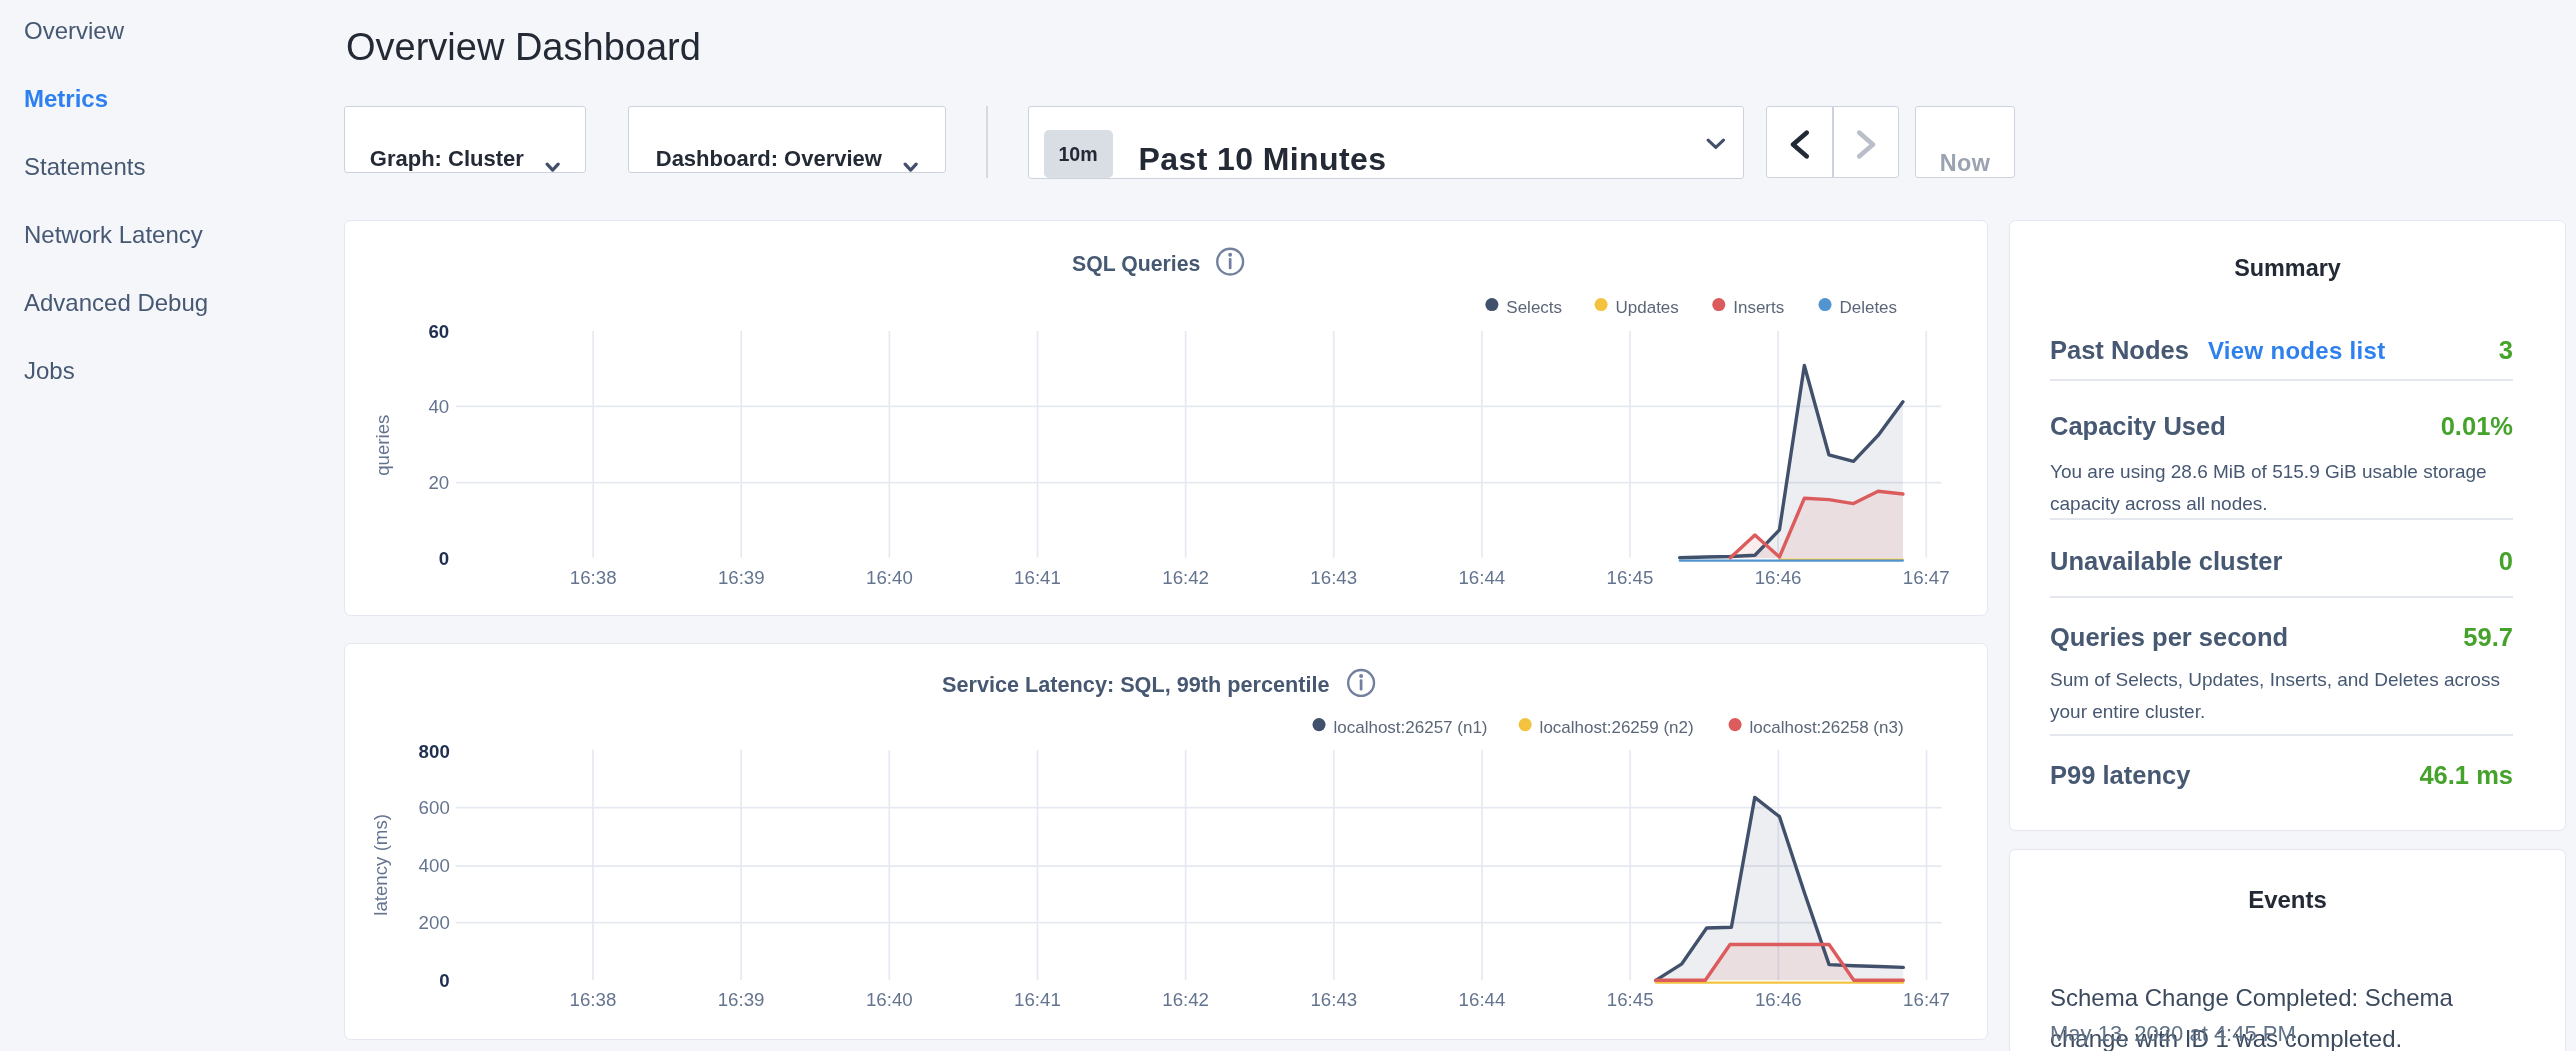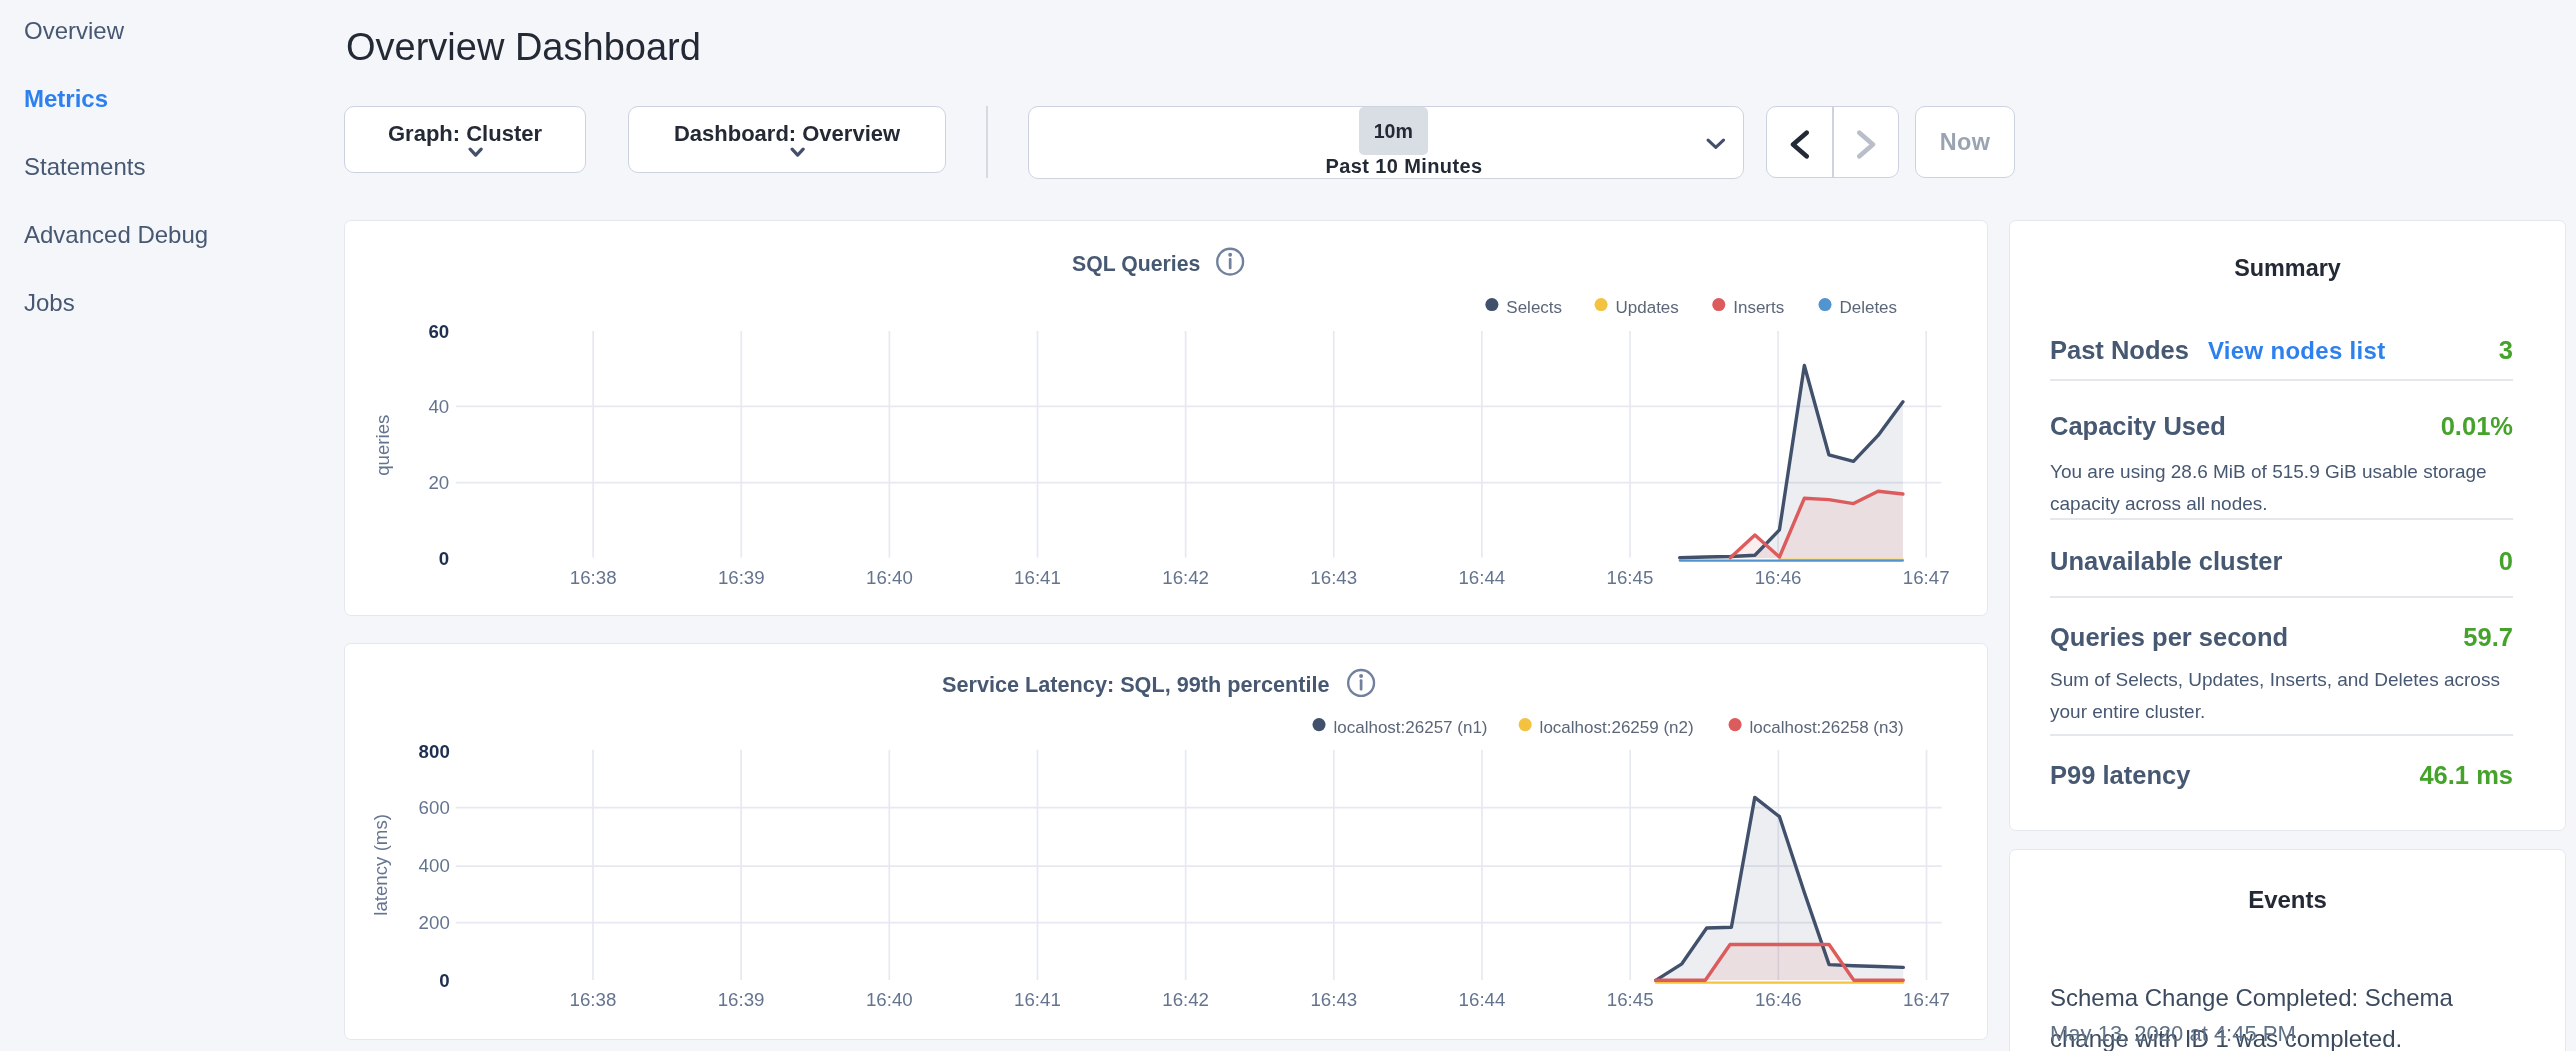--- a/index.html
+++ b/index.html
@@ -5,39 +5,40 @@
   html,body{margin:0;padding:0;}
   body{width:2576px;height:1051px;overflow:hidden;background:#f4f6fa;
        font-family:"Liberation Sans", sans-serif; position:relative;}
   .abs{position:absolute;}
   
   .nav{position:absolute;left:24px;top:-2.6px;}
   .nav div{height:68px;display:flex;align-items:center;font-size:24px;color:#475872;}
   .nav .active{color:#2e80ef;font-weight:bold;}
   
   .h1{position:absolute;left:346px;top:26px;font-size:38px;color:#242a35;white-space:nowrap;}
-  .ctl{position:absolute;background:#fff;border:1.7px solid #ccd3df;border-radius:10px;
-       display:flex;align-items:center;justify-content:center;box-sizing:border-box;white-space:nowrap;flex-direction:column;}
+  .ctl{position:absolute;background:#fff;border:1.7px solid #ccd3df;border-radius:3px;
+       display:flex;align-items:flex-end;justify-content:center;box-sizing:border-box;white-space:nowrap;}
   .ctl b{font-size:22px;color:#242a35;font-weight:bold;}
   
   .card{position:absolute;background:#fff;border:1.7px solid #e4e7f0;border-radius:6.8px;box-sizing:border-box;}
   
   .srow{position:absolute;left:2050px;width:463px;white-space:nowrap;}
   .slabel{font-weight:bold;color:#475872;font-size:25.5px;}
   .sval{position:absolute;right:0;top:0;color:#45a22b;font-weight:bold;font-size:25.5px;}
   .sdesc{position:absolute;left:2050px;width:510px;font-size:19px;color:#475872;line-height:32px;}
   .sdiv{position:absolute;left:2050px;width:463px;height:1.7px;background:#e4e7ee;}
 </style>
 </head>
 <body>
 
 <div class="nav">
   <div>Overview</div>
   <div class="active">Metrics</div>
   <div>Statements</div>
+  <div>Network Latency</div>
   <div>Advanced Debug</div>
   <div>Jobs</div>
 </div>
 
 <div class="h1">Overview Dashboard</div>
 
 <div class="ctl" style="left:344px;top:106px;width:242px;height:67px;">
   <b>Graph: Cluster</b>
   <svg width="15.3" height="10.2" viewBox="0 0 18 12" style="margin-left:21px;">
     <path d="M2.5 2.5 L9 9.5 L15.5 2.5" fill="none" stroke="#44506b" stroke-width="3.8" stroke-linecap="round" stroke-linejoin="round"></path>
@@ -46,21 +47,21 @@
 <div class="ctl" style="left:628px;top:106px;width:318px;height:67px;">
   <b>Dashboard: Overview</b>
   <svg width="15.3" height="10.2" viewBox="0 0 18 12" style="margin-left:21px;">
     <path d="M2.5 2.5 L9 9.5 L15.5 2.5" fill="none" stroke="#44506b" stroke-width="3.8" stroke-linecap="round" stroke-linejoin="round"></path>
   </svg>
 </div>
 <div class="abs" style="left:986px;top:106px;width:1.7px;height:72px;background:#d5d9e2;"></div>
 
 <div class="ctl" style="left:1028px;top:106px;width:716px;height:73px;justify-content:flex-start;">
   <div style="margin-left:14.5px;width:69px;height:48px;background:#d9dde4;border-radius:5.1px;display:flex;align-items:center;justify-content:center;font-size:19.6px;font-weight:bold;color:#242a35;">10m</div>
-  <b style="margin-left:36px;font-size:20px;letter-spacing:0.4px;">Past 10 Minutes</b>
+  <b style="margin-left:26px;font-size:32px;letter-spacing:0.4px;">Past 10 Minutes</b>
   <svg width="19.6" height="12" viewBox="0 0 23 14" style="position:absolute;right:17px;top:31px;">
     <path d="M2.5 2.5 L11.5 11 L20.5 2.5" fill="none" stroke="#44506b" stroke-width="3.6" stroke-linecap="round" stroke-linejoin="round"></path>
   </svg>
 </div>
 
 <div class="ctl" style="left:1766px;top:106px;width:133px;height:72px;"></div>
 <div class="abs" style="left:1832px;top:107px;width:1.7px;height:71px;background:#ccd3df;"></div>
 <svg class="abs" style="left:1788px;top:130px;" width="22" height="29" viewBox="0 0 26 34">
   <path d="M22 3 L6 17 L22 31" fill="none" stroke="#242a35" stroke-width="5.5" stroke-linecap="round" stroke-linejoin="round"></path>
 </svg>

